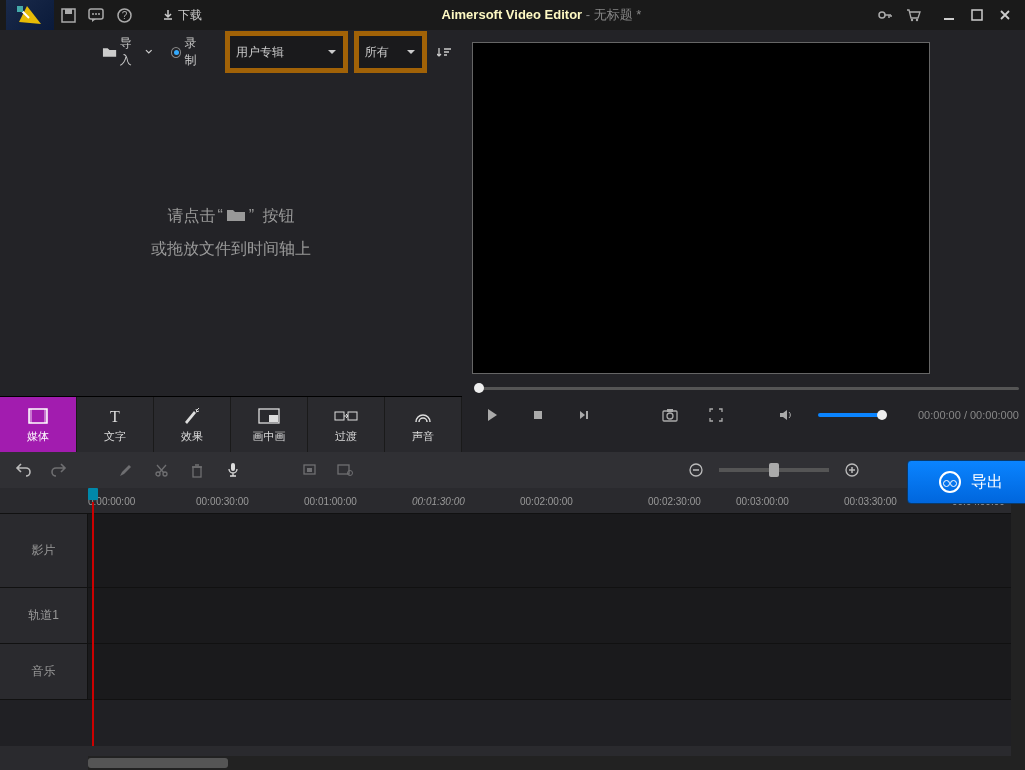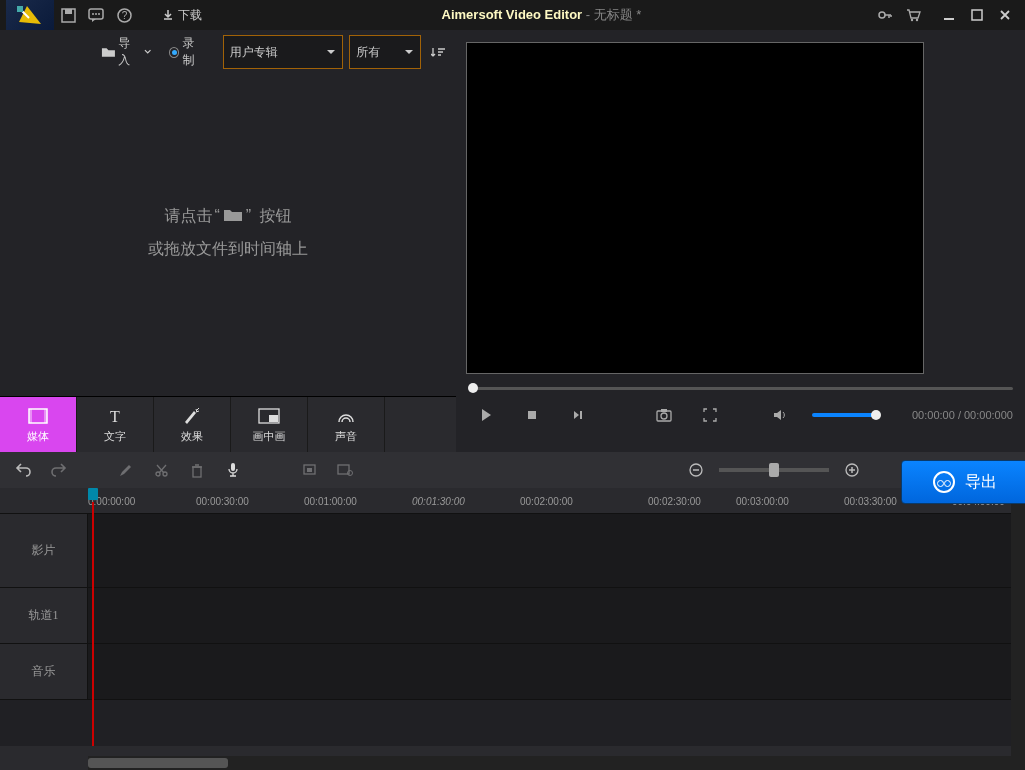--- a/index.html
+++ b/index.html
@@ -14,28 +14,28 @@
 .tb-title b { color: #fef9c3; }
 .dl-btn { display: flex; align-items: center; gap: 4px; padding: 0 10px; cursor: pointer; }
 
 
 .upper { display: flex; height: 422px; }
 .left-pane { width: 541px; display: flex; flex-direction: column; background: #232327; }
 .media-toolbar { display: flex; align-items: center; height: 32px; padding: 4px 8px; gap: 6px; margin-top: 6px;}
 .mt-btn { display: flex; align-items: center; gap: 3px; padding: 0 6px; cursor: pointer; color: #ccc; font-size: 12px;}
 .radio { width: 11px; height: 11px; border-radius: 50%; border: 1px solid #888; display: inline-flex; align-items: center; justify-content: center;}
 .radio-dot{ width:5px; height:5px; border-radius:50%; background:#3af;}
-.dropdown { display: flex; align-items: center; height: 22px; background: #1a1a1c; border: 1px solid #a16207; padding: 16px 6px; cursor: pointer; font-size: 12px; justify-content: space-between; color: #ccc;}
+.dropdown { display: flex; align-items: center; height: 22px; background: #1a1a1c; border: 5px solid #a16207; padding: 16px 6px; cursor: pointer; font-size: 12px; justify-content: space-between; color: #ccc;}
 .media-empty { flex: 1; display: flex; flex-direction: column; align-items: center; justify-content: center; color: #999; font-size: 16px; gap: 6px; line-height: 1.7;}
 .media-empty .line1 { display: flex; align-items: center; gap: 2px;}
 
 
 .tabs { display: flex; height: 56px; border-top: 1px solid #000; background: #2a2a2e;}
 .tab { width: 77px; display: flex; flex-direction: column; align-items: center; justify-content: center; gap: 2px; cursor: pointer; border-right: 1px solid #1a1a1a; font-size: 11px; color: #ddd;}
-.tab.active { background: #d946ef; color: #fff;}
+.tab.active { background: #a21caf; color: #fff;}
 .tab .tab-ico { height: 22px; display:flex; align-items:center; justify-content:center;}
 
 
 .right-pane { flex: 1; display: flex; flex-direction: column; padding: 12px 10px 0 10px; background: #232327; position:relative;}
 .preview { width: 458px; height: 332px; background: #000; border: 1px solid #666; }
 .seekbar { margin: 8px 0 4px; height: 12px; position: relative; }
 .seektrack { position:absolute; top:5px; left:6px; right:6px; height:3px; background:#555; border-radius:2px;}
 .seekthumb { position:absolute; top:1px; left:2px; width:10px; height:10px; border-radius:50%; background:#eee;}
 .playbar { display:flex; align-items:center; height: 34px; gap: 18px; padding: 0 6px;}
 .pb-btn { width:28px; height:28px; display:flex; align-items:center; justify-content:center; cursor:pointer; color:#aaa;}
@@ -60,21 +60,21 @@
 .zoom-track{ width:110px; height:4px; background:#555; position:relative;}
 .zoom-thumb{ position:absolute; left:50px; top:-5px; width:10px; height:14px; background:#aaa; border-radius:2px;}
 
 .ruler { display:flex; height:26px; align-items:center; background:#2a2a2e; position:relative; padding-left:88px; border-bottom:1px solid #111;}
 .ruler-ticks { position:relative; flex:1; height:100%;}
 .tick { position:absolute; top:8px; font-size:10px; color:#999;}
 .playhead { position:absolute; top:0; width:10px; height:14px; z-index:3; pointer-events:none;}
 .playhead::before{content:''; position:absolute; left:4px; top:14px; width:2px; height: 244px; background:#c00;}
 .playhead-cap{ width:10px; height:12px; background:#08a; border-radius:1px;}
 
-.tracks { display:flex; flex-direction:column; height: 232px; overflow:hidden; background:#202024; position:relative;font-family:Liberation Serif, serif;}
+.tracks { display:flex; flex-direction:column; height: 232px; overflow:hidden; background:#202024; position:relative;}
 .track { display:flex; border-bottom:1px solid #111;}
 .track.tall{ height:74px;}
 .track.med{ height:56px;}
 .track-head { width:88px; display:flex; align-items:center; justify-content:center; color:#999; font-size:12px; border-right:1px solid #111; background:#2a2a2e;}
 .track-body { flex:1; background:#1a1a1c;}
 
 .scroll-h { position:absolute; bottom:0; left:88px; right:0; height:14px; background:#222;}
 .scroll-thumb-h{ position:absolute; left:0; width:140px; top:2px; height:10px; background:#555; border-radius:3px;}
 .scroll-v { position:absolute; right:0; top:36px; bottom:14px; width:14px; background:#222;}
 </style>
@@ -231,20 +231,30 @@
         <span>效果</span>
       </div>
       <div class="tab">
         <span class="tab-ico">
             <svg width="22" height="16" viewBox="0 0 22 16">
               <rect x="1" y="1" width="20" height="14" fill="none" stroke="#ddd" stroke-width="1.3"></rect>
               <rect x="11" y="7" width="9" height="7" fill="#ddd"></rect>
             </svg>
           </span>
         <span>画中画</span>
+      </div>
+      <div class="tab">
+        <span class="tab-ico">
+            <svg width="24" height="14" viewBox="0 0 24 14">
+              <rect x="1" y="3" width="9" height="8" fill="none" stroke="#ddd"></rect>
+              <rect x="14" y="3" width="9" height="8" fill="none" stroke="#ddd"></rect>
+              <path d="M10 7 L14 7 M12 5 L14 7 L12 9" stroke="#ddd" fill="none"></path>
+            </svg>
+          </span>
+        <span>过渡</span>
       </div>
       <div class="tab">
         <span class="tab-ico">
             <svg width="22" height="16" viewBox="0 0 22 16">
               <path d="M4 14 A7 7 0 0 1 18 14" fill="none" stroke="#ddd" stroke-width="1.5"></path>
               <path d="M7 14 A4 4 0 0 1 15 14" fill="none" stroke="#ddd" stroke-width="1.5"></path>
             </svg>
           </span>
         <span>声音</span>
       </div>

